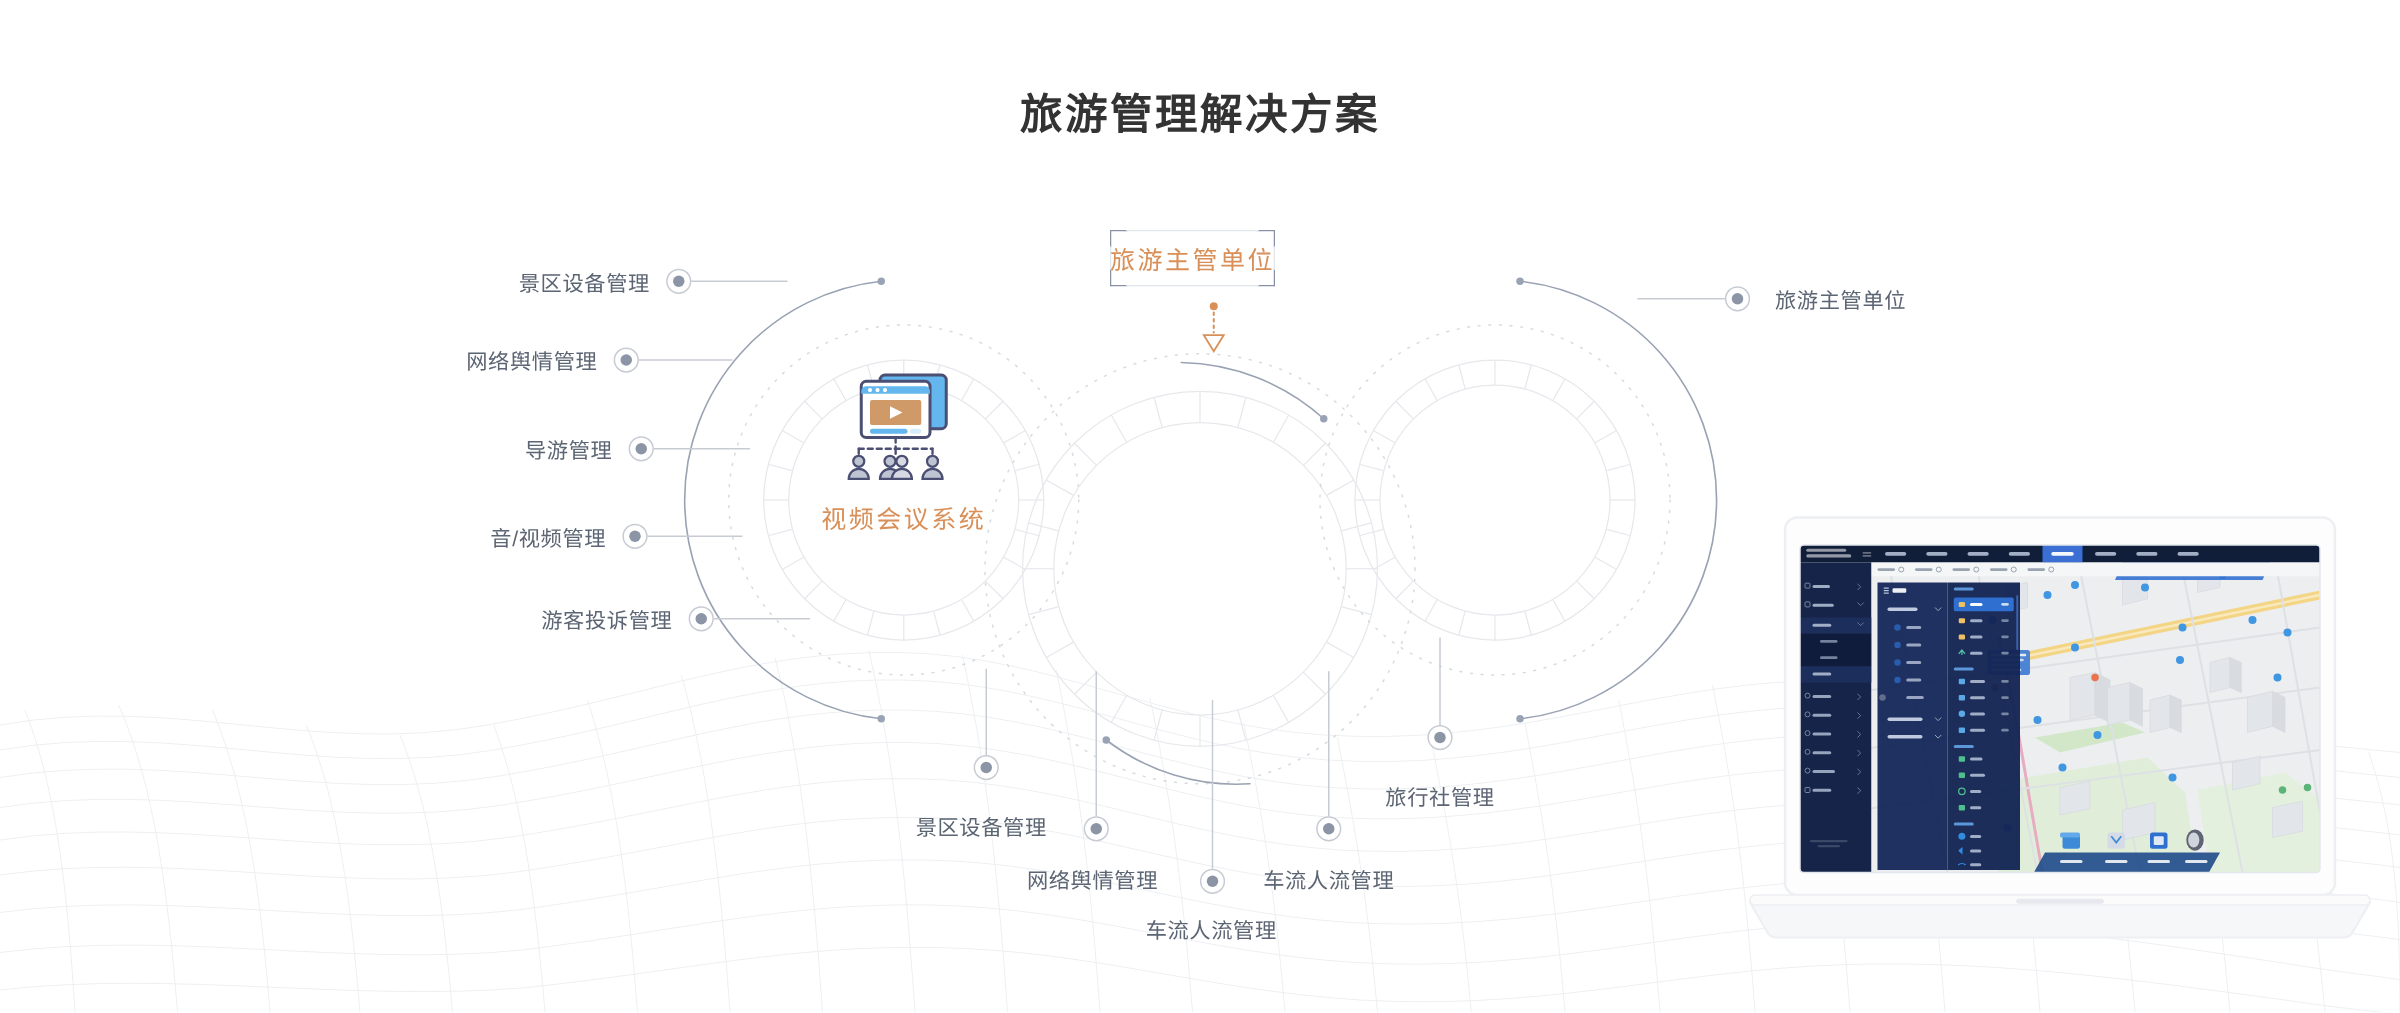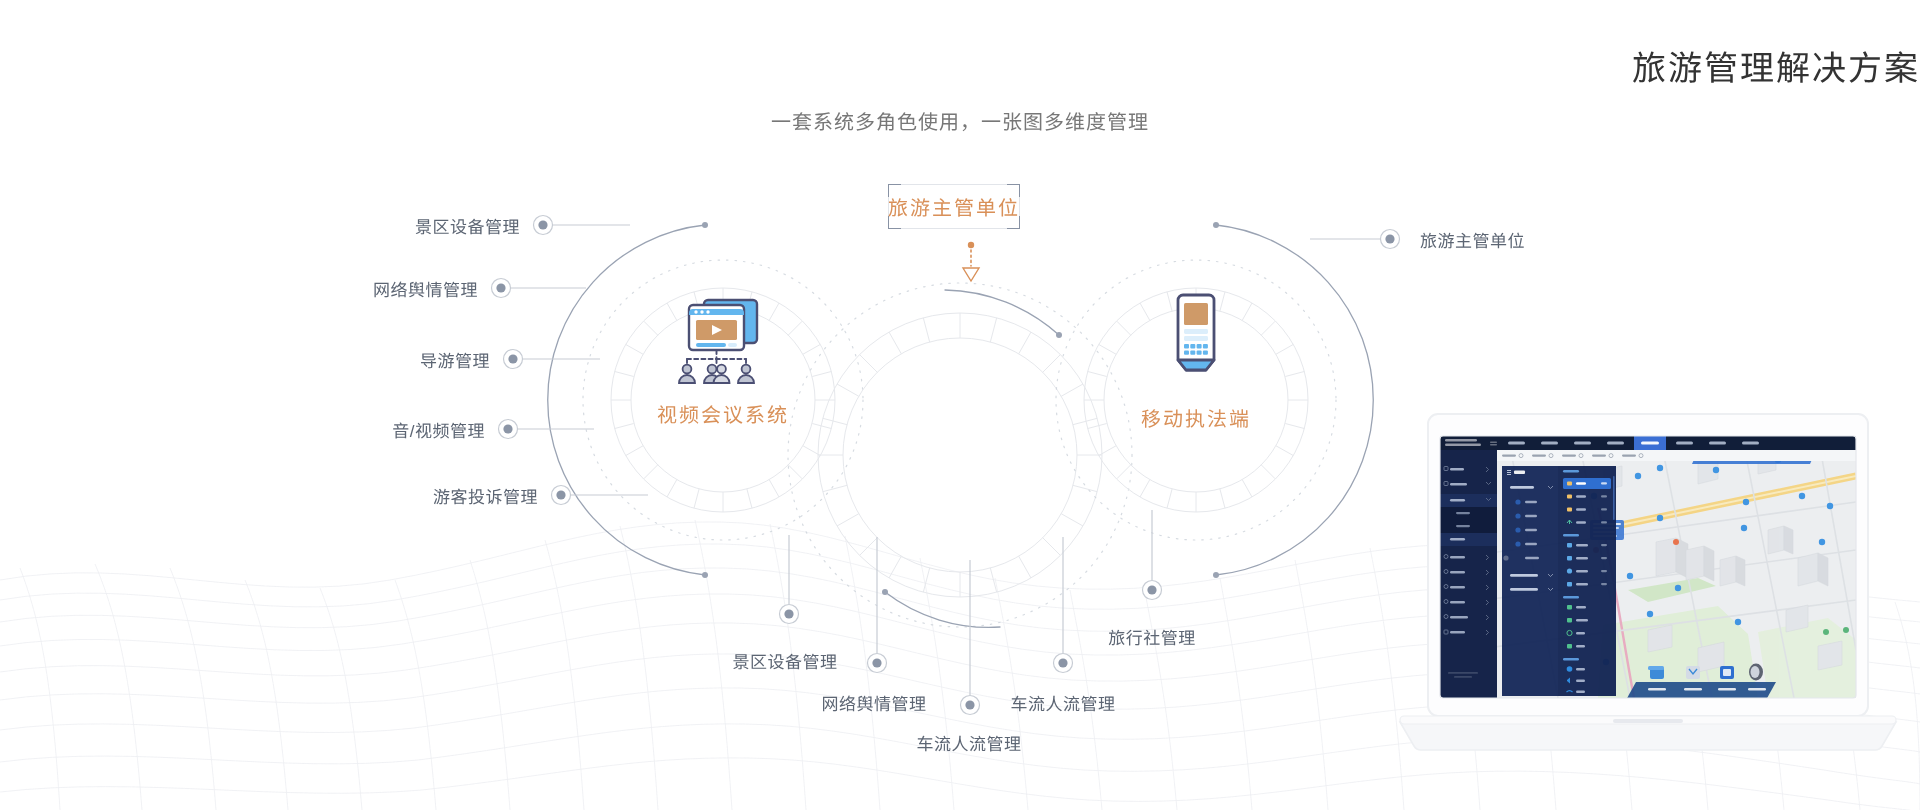--- a/index.html
+++ b/index.html
@@ -12,23 +12,23 @@
     position:relative;
   }
   #stage{position:absolute;left:0;top:0;width:1920px;height:810px;overflow:hidden;}
 
   
   #bg-terrain{position:absolute;left:0;bottom:0;width:1920px;height:350px;pointer-events:none;}
 
   
   .header{position:absolute;left:0;top:0;width:1920px;text-align:center;}
   .page-title{
-    margin:0;padding-top:48px;
-    font-size:34px;font-weight:normal;color:#333333;
-    letter-spacing:2px;line-height:1.2;text-align:right;
+    margin:0;padding-top:72px;
+    font-size:34px;font-weight:bold;color:#333333;
+    letter-spacing:2px;line-height:1.2;
   }
   .page-subtitle{
     margin:0;padding-top:17px;
     font-size:20px;color:#777777;letter-spacing:1px;
   }
 
   
   #diagram{position:absolute;left:0;top:0;width:1920px;height:810px;pointer-events:none;}
 
   
@@ -114,21 +114,20 @@
       <path d="M1595,106 C1610,164 1622,226 1632,350"></path>
       <path d="M1670,118 C1686,174 1698,234 1708,350"></path>
       <path d="M1745,128 C1762,182 1774,240 1784,350"></path>
       <path d="M1820,136 C1838,188 1850,244 1860,350"></path>
       <path d="M1895,142 C1912,192 1920,246 1920,350"></path>
     </g>
   </svg>
 
   <div class="header">
     <h1 class="page-title">旅游管理解决方案</h1>
-    <p class="page-subtitle">一套系统多角色使用，一张图多维度管理</p>
   </div>
 
   <svg id="diagram" viewBox="0 0 1920 810">
 
     <defs>
       
     </defs>
 
     <g stroke="#e6e8ec" fill="none">
       <circle cx="723" cy="400" r="112" stroke-width="1"></circle>
@@ -362,40 +361,20 @@
         <circle cx="50.5" cy="74" r="4.4" fill="#d7dae3"></circle>
         <path d="M42.5,88 a8,8 0 0 1 16,0 z" fill="#d7dae3"></path>
         <circle cx="75" cy="74" r="4.4"></circle>
         <path d="M67,88 a8,8 0 0 1 16,0 z"></path>
       </g>
     </svg>
     <div class="hub-caption" style="margin-top:12px;">视频会议系统</div>
   </div>
 
 
-  <div class="hub" style="left:1106px;top:293px;width:180px;">
-    <svg class="hub-icon" width="64" height="96" viewBox="0 0 64 96">
-      <path d="M14,7 a5,5 0 0 1 5,-5 h26 a5,5 0 0 1 5,5 v60 l-8,10 h-20 l-8,-10 z" fill="#ffffff" stroke="#4b4f73" stroke-width="2.8" stroke-linejoin="round"></path>
-      <rect x="20" y="10" width="24" height="22" rx="1.6" fill="#cf9a68"></rect>
-      <rect x="20" y="36" width="24" height="5" rx="1.4" fill="#dceefb"></rect>
-      <rect x="20" y="43" width="24" height="5" rx="1.4" fill="#dceefb"></rect>
-      <g fill="#63b6ee">
-        <rect x="20" y="51" width="5" height="4.4" rx="1"></rect>
-        <rect x="26.3" y="51" width="5" height="4.4" rx="1"></rect>
-        <rect x="32.6" y="51" width="5" height="4.4" rx="1"></rect>
-        <rect x="38.9" y="51" width="5" height="4.4" rx="1"></rect>
-        <rect x="20" y="57.4" width="5" height="4.4" rx="1"></rect>
-        <rect x="26.3" y="57.4" width="5" height="4.4" rx="1"></rect>
-        <rect x="32.6" y="57.4" width="5" height="4.4" rx="1"></rect>
-        <rect x="38.9" y="57.4" width="5" height="4.4" rx="1"></rect>
-      </g>
-      <path d="M14,67 h36 l-8,10 h-20 z" fill="#63b6ee" stroke="#4b4f73" stroke-width="2.8" stroke-linejoin="round"></path>
-    </svg>
-    <div class="hub-caption" style="margin-top:14px;">移动执法端</div>
-  </div>
 
   <div class="node-label right-align" style="left:520px;top:225px;">景区设备管理</div>
   <div class="node-label right-align" style="left:478px;top:288px;">网络舆情管理</div>
   <div class="node-label right-align" style="left:490px;top:359px;">导游管理</div>
   <div class="node-label right-align" style="left:485px;top:429px;">音/视频管理</div>
   <div class="node-label right-align" style="left:538px;top:495px;">游客投诉管理</div>
 
   <div class="node-label left-align" style="left:1420px;top:239px;">旅游主管单位</div>
 
   <div class="node-label center-align" style="left:785px;top:648px;">景区设备管理</div>

